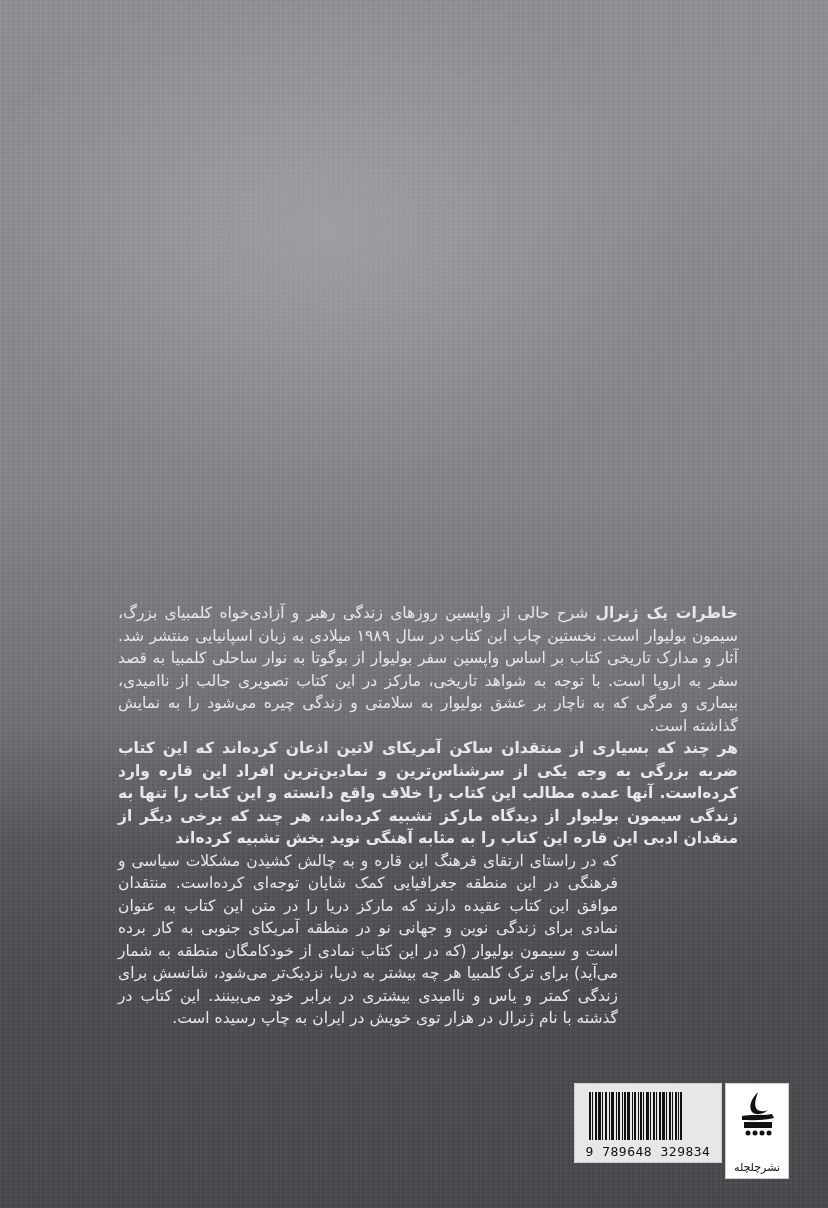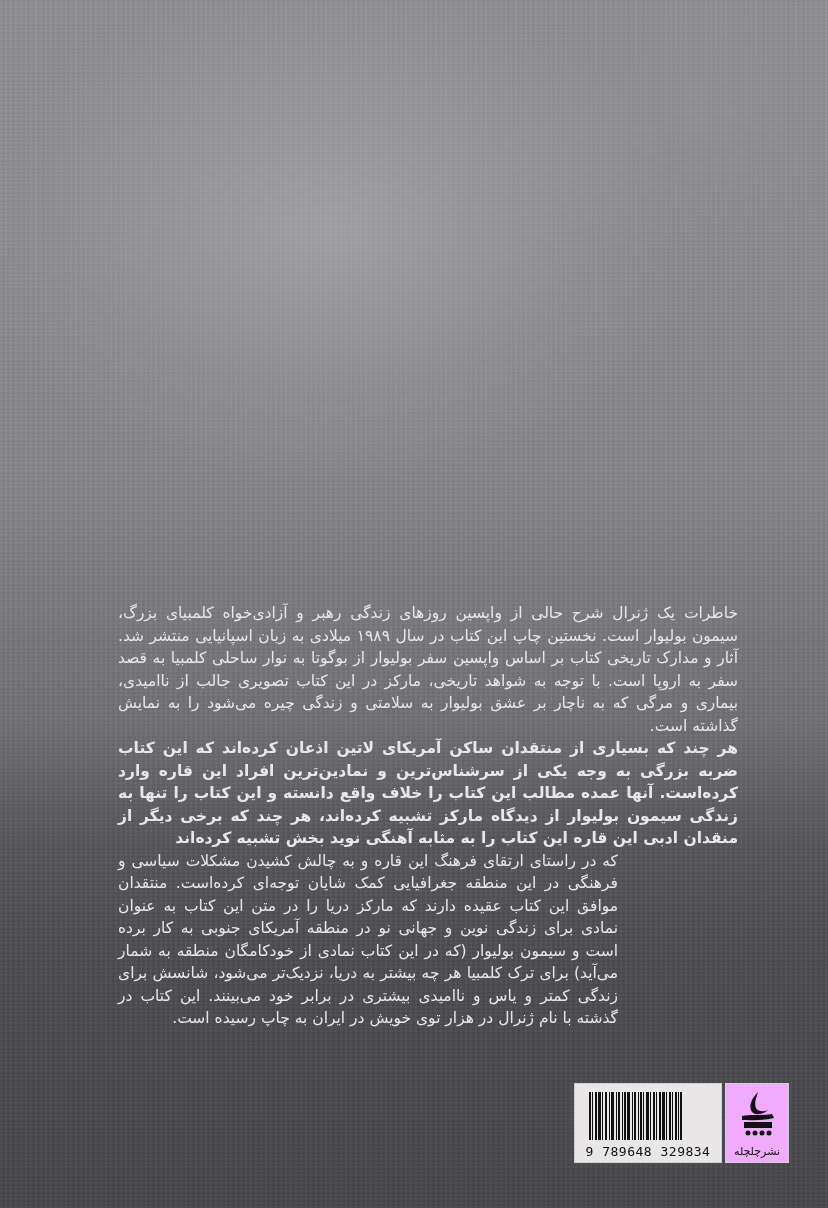--- a/index.html
+++ b/index.html
@@ -32,21 +32,21 @@
       direction: rtl;
       text-align: justify;
       color: #e9e6ea;
       font-size: 15.5px;
       line-height: 22.5px;
     }
     .blurb p {
       margin: 0;
     }
     .blurb .title {
-      font-weight: normal;
+      font-weight: bold;
     }
     .para2 {
       margin-top: 0;
       font-weight: bold;
     }
     .para3 {
       margin-right: 120px !important;
     }
     .barcode-box {
       position: absolute;
@@ -81,22 +81,22 @@
       font-size: 13px;
       color: #111;
       text-align: center;
       letter-spacing: 0.5px;
     }
     .logo-box {
       position: absolute;
       left: 725px;
       top: 1083px;
       width: 64px;
-      height: 80px;
-      background: #f0abfc;
+      height: 96px;
+      background: #ffffff;
       border: 1px solid #d0cece;
       box-sizing: border-box;
     }
     .logo-box svg {
       position: absolute;
       left: 12px;
       top: 6px;
     }
     .publisher {
       position: absolute;

